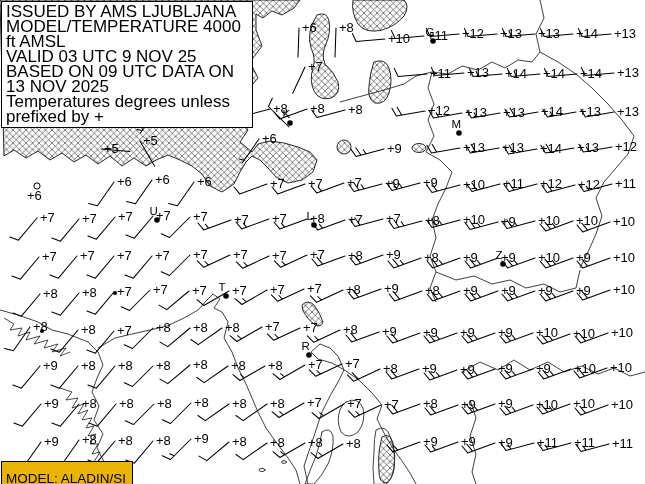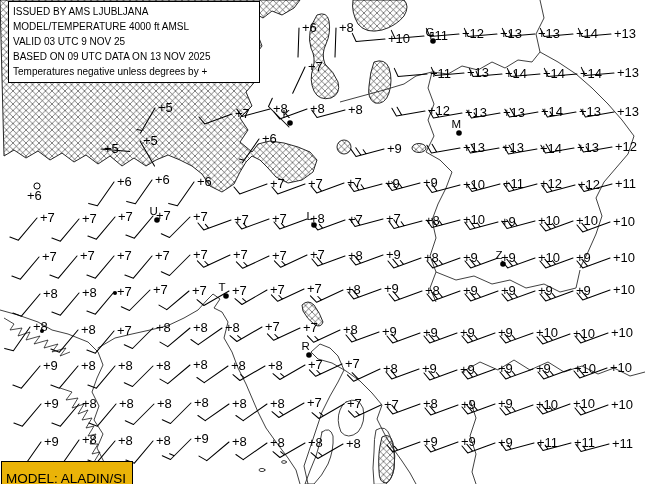--- a/index.html
+++ b/index.html
@@ -6,22 +6,22 @@
   #frame{position:relative;width:645px;height:484px;background:#fff;overflow:hidden;
          font-family:"Liberation Sans", sans-serif;color:#000;}
   #map{position:absolute;left:0;top:0;}
   .coast{fill:none;stroke:#2b2b2b;stroke-width:0.9;stroke-linejoin:round;stroke-linecap:round;}
   .border{fill:none;stroke:#2b2b2b;stroke-width:0.9;stroke-linejoin:round;}
   .terrain{fill:url(#xh);stroke:#111;stroke-width:0.9;stroke-linejoin:round;}
   .scribble{fill:none;stroke:#1c1c1c;stroke-width:0.8;stroke-linejoin:round;}
   .temp{font:13px "Liberation Sans", sans-serif;fill:#000;}
   .cityletter{font:11.5px "Liberation Sans", sans-serif;fill:#000;}
   .barb{stroke:#000;stroke-width:1.05;fill:none;stroke-linecap:round;}
-  #header-box{position:absolute;left:8px;top:1px;width:243px;background:#fff;
-      border:1px solid #000;padding:2px 3px 3px 4px;font-size:10px;line-height:15px;}
+  #header-box{position:absolute;left:1px;top:1px;width:243px;background:#fff;
+      border:1px solid #000;padding:2px 3px 3px 4px;font-size:17px;line-height:15px;}
   #header-box .b{font-weight:normal;}
   #model-box{position:absolute;left:1px;top:461px;background:#eab308;border:1px solid #000;
       padding:8px 6px 2px 4px;font-size:13.5px;line-height:18px;}
 </style>
 </head>
 <body>
 
 <div id="frame">
 
   <svg id="map" width="645" height="484" viewBox="0 0 645 484">
@@ -750,20 +750,20 @@
           <text x="301.5" y="350" class="cityletter">R</text>
         </g>
       </g>
   </svg>
 
   <div id="header-box">
     <div>ISSUED BY AMS LJUBLJANA</div>
     <div><span>MODEL/TEMPERATURE </span><span class="b">4000 ft AMSL</span></div>
     <div class="b">VALID 03 UTC 9 NOV 25</div>
     <div>BASED ON 09 UTC DATA ON 13 NOV 2025</div>
-    <div>Temperatures negative unless degrees by +</div>
+    <div>Temperatures degrees unless prefixed by +</div>
   </div>
 
   <div id="model-box">
     <span>MODEL: ALADIN/SI</span>
   </div>
 
 </div>
 
 </body></html>

